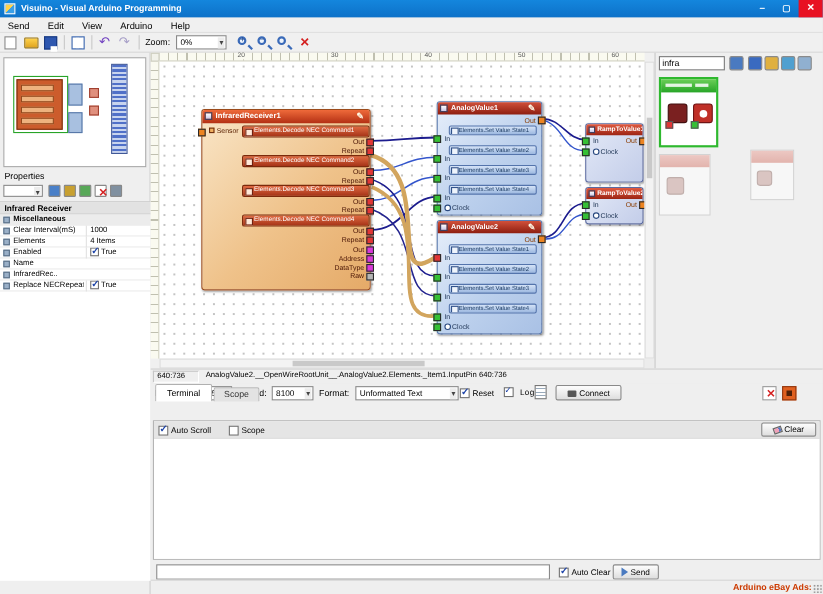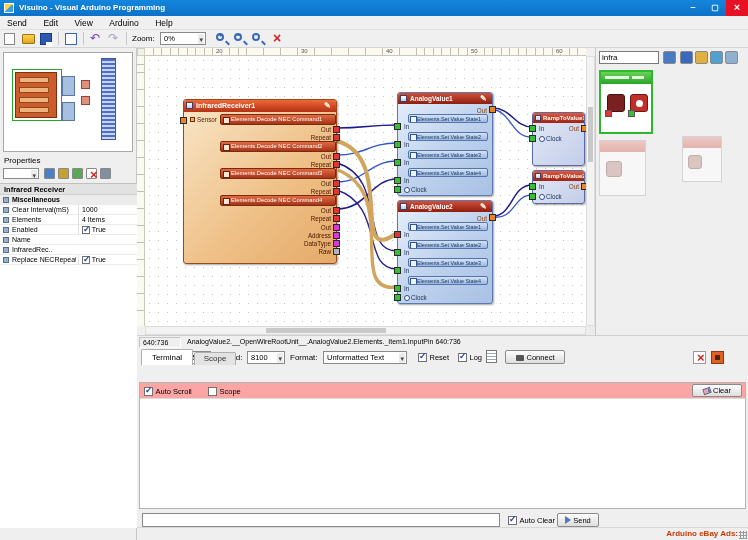--- a/index.html
+++ b/index.html
@@ -137,21 +137,21 @@
 
   
   #bottompanel{position:absolute;left:137px;top:349px;width:611px;height:178px;background:#efefef;}
   .flabel{position:absolute;font-size:8px;top:4px;}
   .cblabel{font-size:7.5px;}
   .btn{position:absolute;background:linear-gradient(#fdfdfd,#dedede);border:1px solid #8a8a8a;border-radius:2px;font-size:7.5px;text-align:center;color:#000;}
   .tab{position:absolute;font-size:8px;text-align:center;border:1px solid #b0b0b0;border-bottom:none;border-radius:2px 2px 0 0;}
   .tab.active{top:0;height:16px;line-height:15px;background:#fff;z-index:2;}
   .tab.inactive{top:3px;height:13px;line-height:12px;background:#e3e3e3;color:#333;}
   #termbox{position:absolute;left:2px;top:33px;width:607px;height:127px;background:#fff;border:1px solid #b4b4b4;}
-  #termtoolbar{position:absolute;left:0;right:0;top:0;height:16px;background:#fca5a5;border-bottom:1px solid #dcdcdc;}
+  #termtoolbar{position:absolute;left:0;right:0;top:0;height:16px;background:#e5e5e5;border-bottom:1px solid #dcdcdc;}
   .eraser{display:inline-block;width:8px;height:6px;background:linear-gradient(90deg,#f0a0b8 0 4px,#5878c8 4px 8px);border:1px solid #666;transform:rotate(-20deg);margin-right:2px;vertical-align:-1px;}
   .logico{position:absolute;width:11px;height:13px;background:#fff;border:1px solid #777;
      background-image:repeating-linear-gradient(180deg,transparent 0 2px,#9ab 2px 3px);}
   .plug{display:inline-block;width:8px;height:6px;background:#555;border-radius:1px;margin-right:3px;vertical-align:-1px;}
   .xico::before{content:"×";font-size:13px;font-weight:bold;color:#d42020;position:absolute;left:3px;top:-2px;}
   .chipico{position:absolute;width:13px;height:13px;background:#e06020;border:1px solid #903810;}
   .chipico::after{content:"";position:absolute;left:3px;top:3px;width:5px;height:5px;background:#502008;}
   .sendico{display:inline-block;width:0;height:0;border-left:6px solid #4a7ac0;border-top:4px solid transparent;border-bottom:4px solid transparent;margin-right:2px;vertical-align:-1px;}
 
   
@@ -475,23 +475,23 @@
 
 <div id="bottompanel">
 
   <span class="flabel" style="left:4px;">Port:</span>
   <div class="combo" style="left:26px;top:2px;width:48px;height:13px;">
     <span style="display:inline-block;width:6px;height:6px;background:#35c035;border:1px solid #555;margin-right:2px;vertical-align:0px;"></span><span>COM5</span>
   </div>
   <span class="flabel" style="left:80px;">Speed:</span>
   <div class="combo" style="left:110px;top:2px;width:38px;height:13px;"><span>8100</span></div>
   <span class="flabel" style="left:153px;">Format:</span>
-  <div class="combo" style="left:186px;top:2px;width:84px;height:13px;"><span>Unformatted Text</span></div>
+  <div class="combo" style="left:186px;top:2px;width:94px;height:13px;"><span>Unformatted Text</span></div>
   <span style="position:absolute;left:281px;top:3px;"><span class="cb on"></span> <span class="cblabel">Reset</span></span>
-  <span style="position:absolute;left:321px;top:3px;"><span class="cb on"></span> <span class="cblabel">Log</span></span>
+  <span style="position:absolute;left:321px;top:3px;font-family:Liberation Mono, monospace;"><span class="cb on"></span> <span class="cblabel">Log</span></span>
   <span class="logico" style="left:349px;top:1px;"></span>
   <div class="btn" style="left:368px;top:1px;width:60px;height:14px;line-height:13px;">
     <span class="plug"></span><span>Connect</span>
   </div>
   <span style="position:absolute;left:556px;top:2px;width:13px;height:13px;border:1px solid #999;background:#fff;">
       <span class="xico" style="position:absolute;left:0;top:0;width:13px;height:13px;"></span>
     </span>
   <span class="chipico" style="left:574px;top:2px;"></span>
 
   <div class="tab active" style="left:4px;width:52px;"><span>Terminal</span></div>

